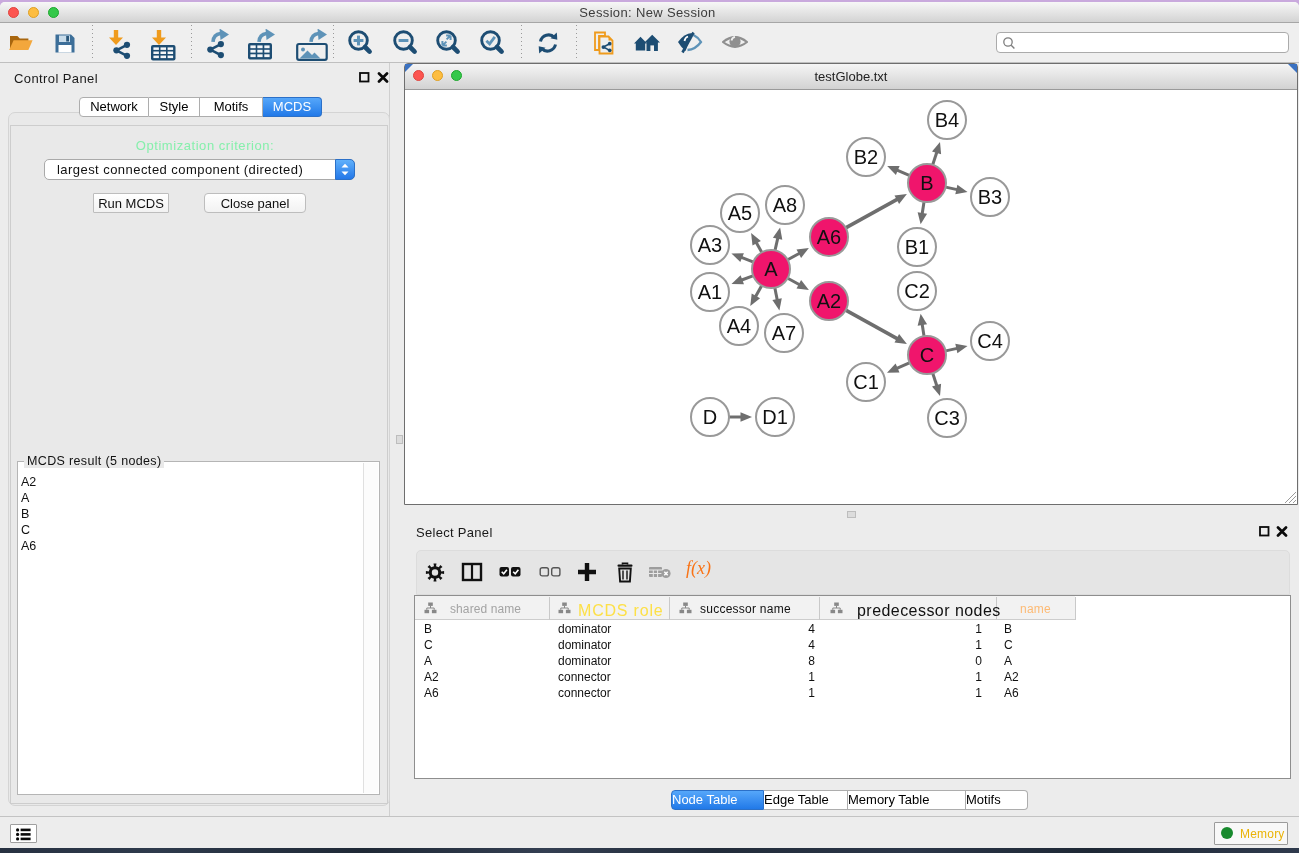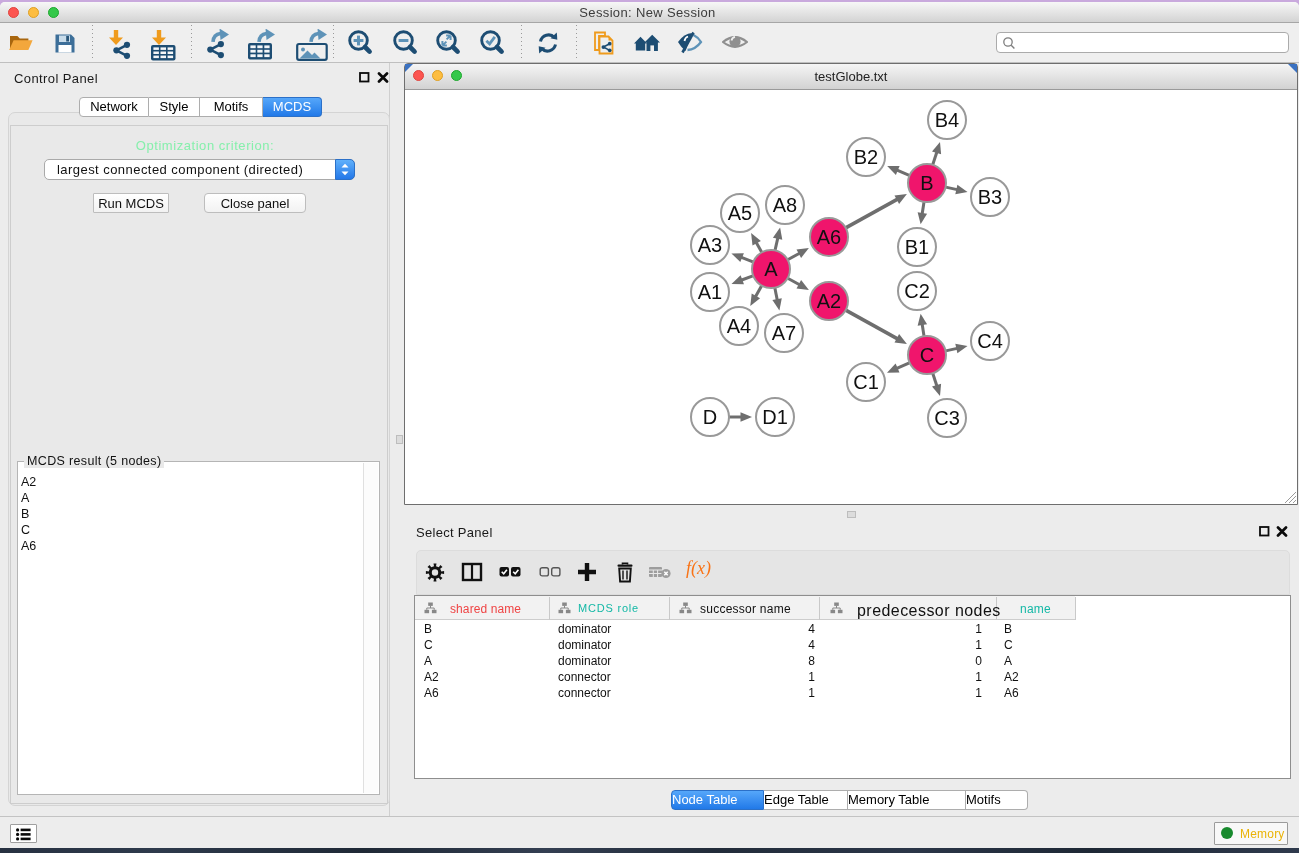--- a/index.html
+++ b/index.html
@@ -369,25 +369,25 @@
     <rect x="0.5" y="7.8" width="4.6" height="3.4" fill="#888"></rect>
     <rect x="7.9" y="7.8" width="4.6" height="3.4" fill="#888"></rect>
     <path d="M6.5 3.9 V6 M2.8 7.8 V6 H10.2 V7.8" stroke="#888" stroke-width="1" fill="none"></path>
   </svg>
 <svg style="position:absolute;left:830px;top:602px" width="13" height="12" viewBox="0 0 13 12">
     <rect x="4.2" y="0.5" width="4.6" height="3.4" fill="#888"></rect>
     <rect x="0.5" y="7.8" width="4.6" height="3.4" fill="#888"></rect>
     <rect x="7.9" y="7.8" width="4.6" height="3.4" fill="#888"></rect>
     <path d="M6.5 3.9 V6 M2.8 7.8 V6 H10.2 V7.8" stroke="#888" stroke-width="1" fill="none"></path>
   </svg>
-<div class="abs" style="left:450px;top:602px;font-size:12px;letter-spacing:0.1px;color:#ef4444">shared name</div>
-<div class="abs" style="left:578px;top:602px;font-size:11px;letter-spacing:0.8px;color:#14b8a6">MCDS role</div>
+<div class="abs" style="left:450px;top:602px;font-size:12px;letter-spacing:0.1px;color:#a3a3a3">shared name</div>
+<div class="abs" style="left:578px;top:602px;font-size:16px;letter-spacing:0.8px;color:#fde047">MCDS role</div>
 <div class="abs" style="left:700px;top:602px;font-size:12px;letter-spacing:0.25px;color:#111">successor name</div>
 <div class="abs" style="left:857px;top:602px;font-size:16px;letter-spacing:0.45px;color:#111">predecessor nodes</div>
-<div class="abs" style="left:996px;top:602px;width:79px;text-align:center;font-size:12px;letter-spacing:0.2px;color:#14b8a6">name</div>
+<div class="abs" style="left:996px;top:602px;width:79px;text-align:center;font-size:12px;letter-spacing:0.2px;color:#fdba74">name</div>
 <div class="abs" style="left:424px;top:622px;font-size:12px;color:#111">B</div>
 <div class="abs" style="left:558px;top:622px;font-size:12px;color:#111">dominator</div>
 <div class="abs" style="left:715px;top:622px;width:100px;text-align:right;font-size:12px;color:#111">4</div>
 <div class="abs" style="left:882px;top:622px;width:100px;text-align:right;font-size:12px;color:#111">1</div>
 <div class="abs" style="left:1004px;top:622px;font-size:12px;color:#111">B</div>
 <div class="abs" style="left:424px;top:638px;font-size:12px;color:#111">C</div>
 <div class="abs" style="left:558px;top:638px;font-size:12px;color:#111">dominator</div>
 <div class="abs" style="left:715px;top:638px;width:100px;text-align:right;font-size:12px;color:#111">4</div>
 <div class="abs" style="left:882px;top:638px;width:100px;text-align:right;font-size:12px;color:#111">1</div>
 <div class="abs" style="left:1004px;top:638px;font-size:12px;color:#111">C</div>

